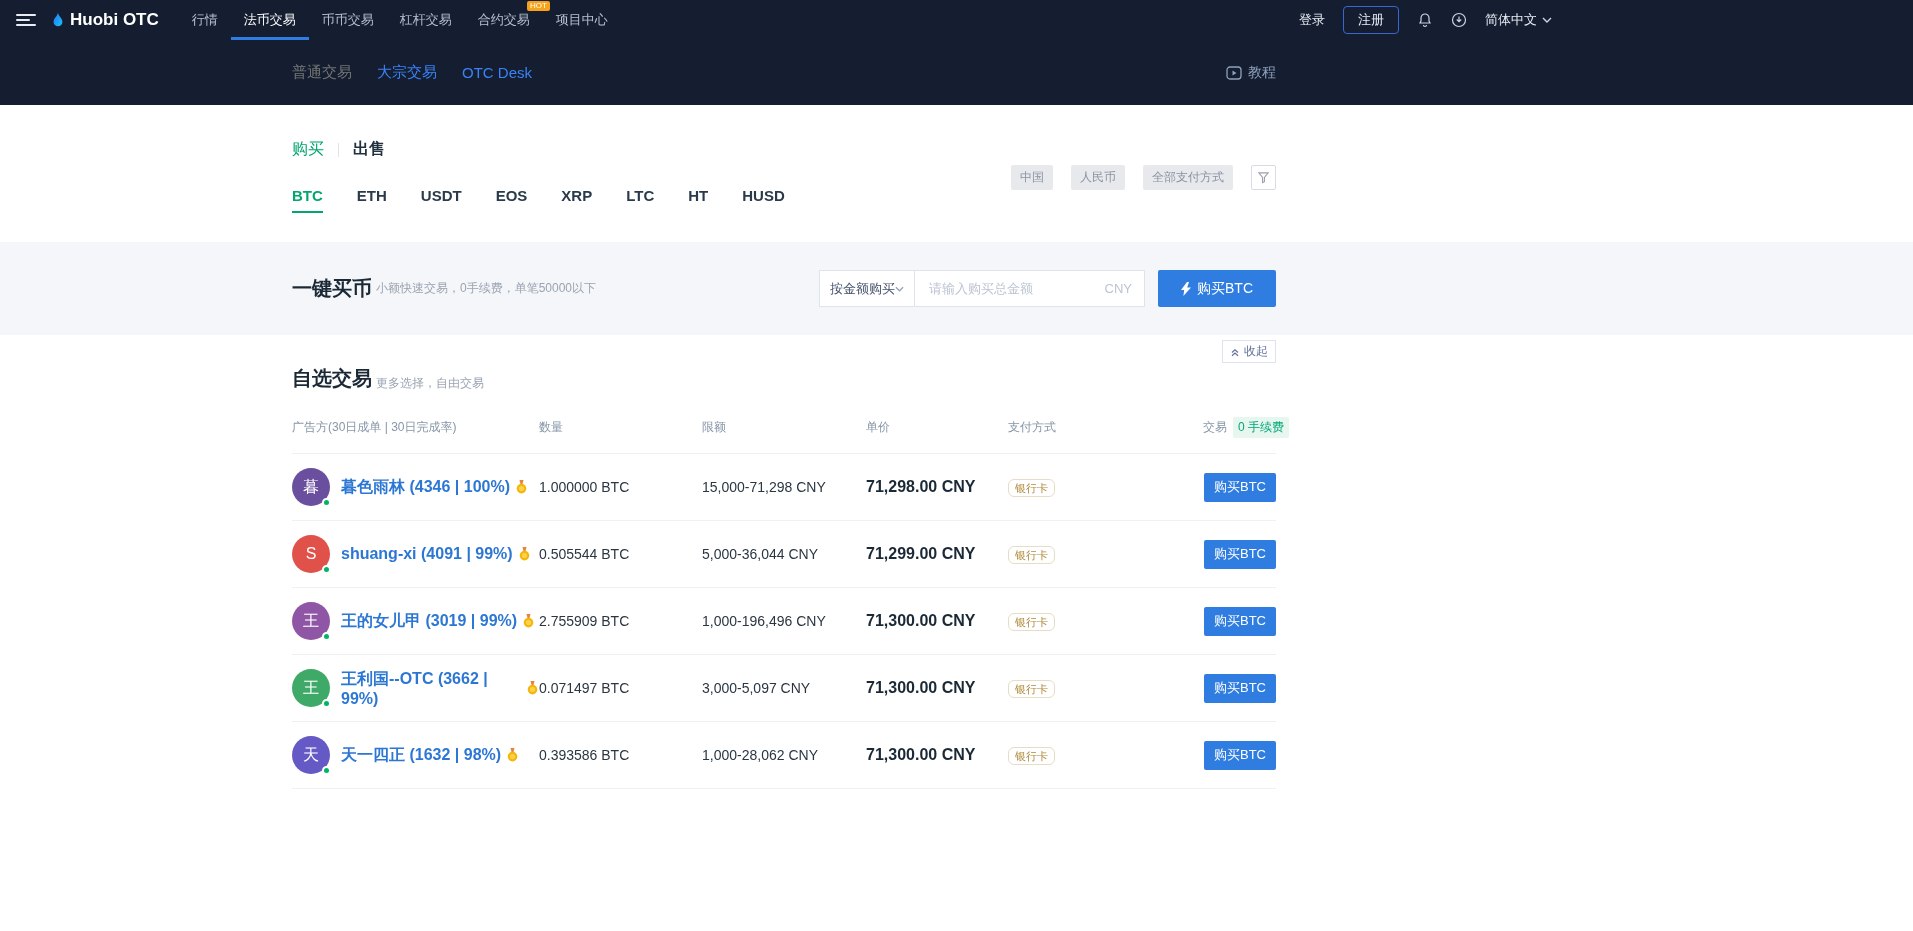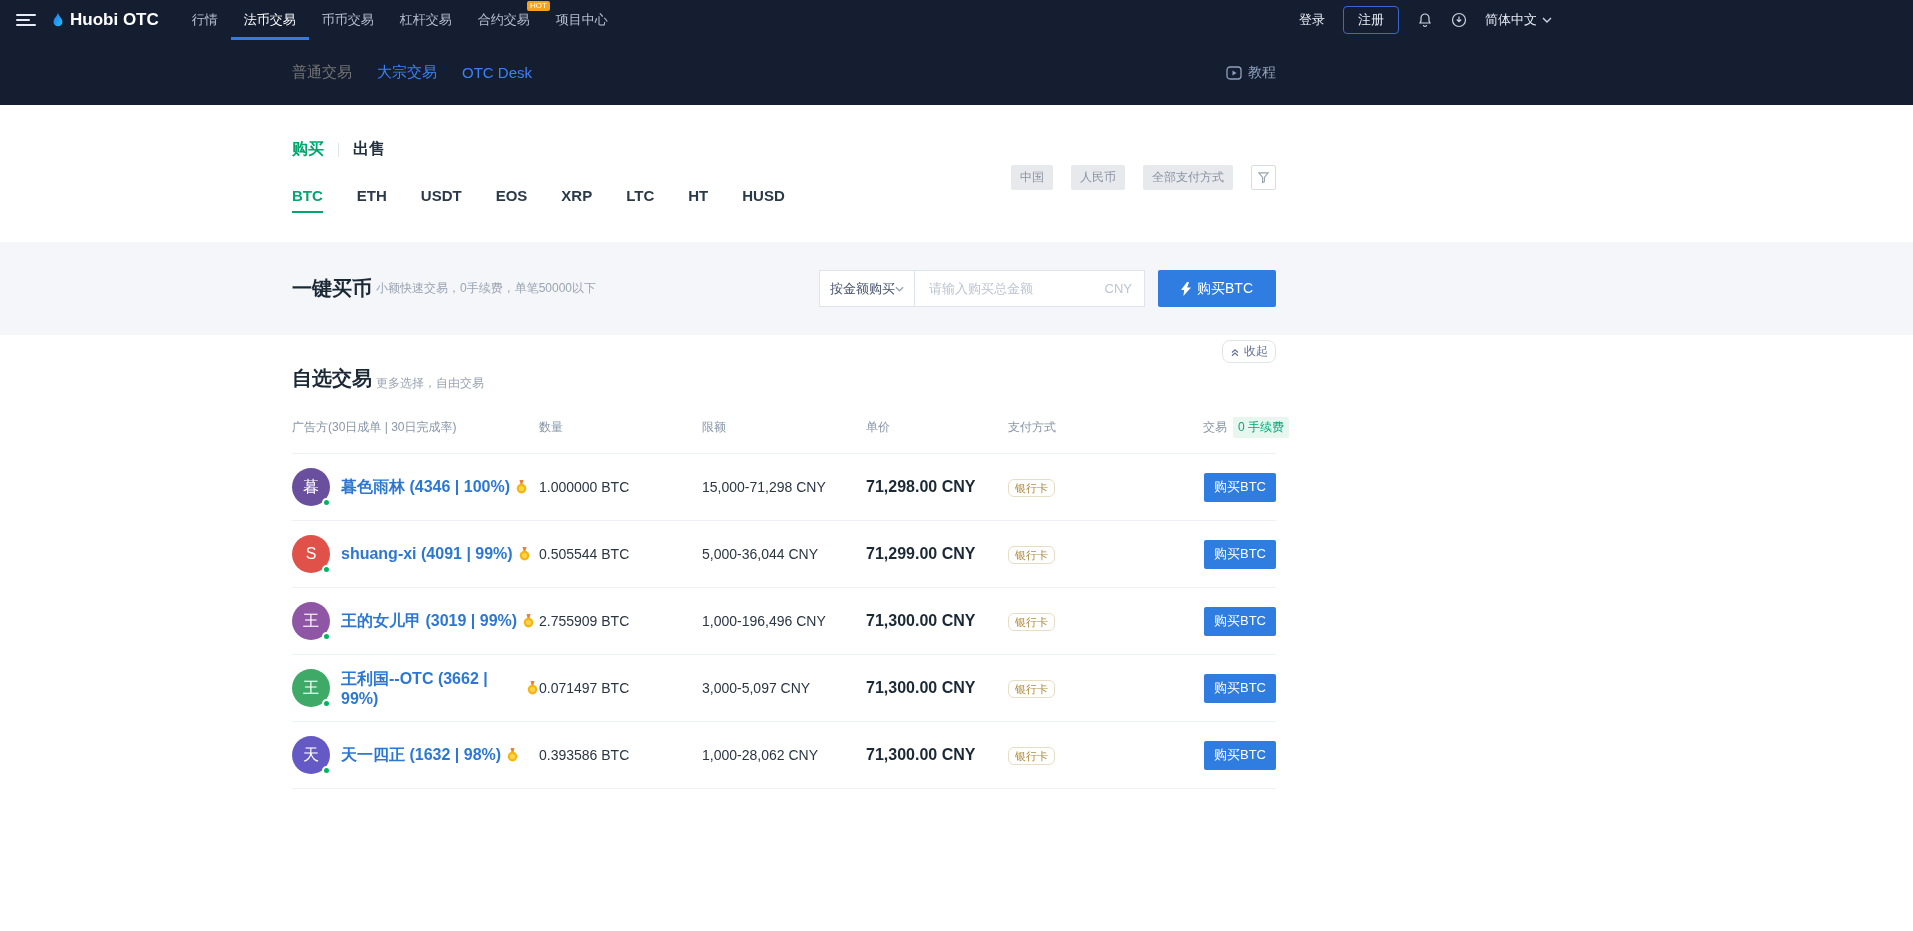--- a/index.html
+++ b/index.html
@@ -28,21 +28,21 @@
   .subnav{height:65px;display:flex;align-items:center}
   .subnav-inner{display:flex;align-items:center;gap:25px}
   .subtab{font-size:15px;color:#3b82f6}
   .subtab.active{color:#737373}
   .tutorial{margin-left:auto;display:flex;align-items:center;gap:6px;color:#8fa0bd;font-size:14px}
 
   
   .coin-section{background:#fff;height:137px}
   .coin-inner{position:relative;padding-top:34px;height:100%}
   .buysell{display:flex;align-items:center;gap:14px}
-  .tab-buy{font-size:16px;font-weight:bold;color:#03a66d}
+  .tab-buy{font-size:16px;font-weight:normal;color:#03a66d}
   .tab-sell{font-size:16px;font-weight:bold;color:#22303f}
   .vdiv{width:1px;height:14px;background:#dfe3ea}
   .coins{display:flex;gap:34px;margin-top:27px}
   .coin{font-size:15px;font-weight:bold;color:#2a3a4a;position:relative;padding-bottom:6px}
   .coin.active{color:#03a66d}
   .coin.active::after{content:"";position:absolute;left:0;right:0;bottom:-3px;height:2px;background:#03a66d}
   .filters{position:absolute;right:0;top:60px;display:flex;align-items:center;gap:18px}
   .chip{background:#e8e9ed;color:#8a94a4;font-size:12px;padding:4px 9px;border-radius:2px;cursor:pointer;white-space:nowrap}
   .filter-btn{width:25px;height:25px;border:1px solid #d8dce4;border-radius:2px;display:flex;align-items:center;justify-content:center;cursor:pointer;background:#fff}
 
@@ -55,21 +55,21 @@
   .qselect{width:96px;height:37px;background:#fff;border:1px solid #dfe3ec;display:flex;align-items:center;justify-content:space-between;padding:0 10px;font-size:13px;color:#44506b;cursor:pointer}
   .qinput-wrap{width:230px;height:37px;background:#fff;border:1px solid #dfe3ec;border-left:none;display:flex;align-items:center;padding:0 12px}
   .qinput{border:none;outline:none;flex:1;font-size:13px;font-family:Liberation Serif, serif;color:#333;min-width:0;background:transparent}
   .qinput::placeholder{color:#bcc4d2}
   .qcur{font-size:13px;color:#bcc4d2}
   .qbuy{margin-left:13px;width:118px;height:37px;background:#2f7de1;border:none;border-radius:2px;color:#fff;font-size:14px;display:flex;align-items:center;justify-content:center;gap:6px;cursor:pointer;font-family:inherit}
 
   
   .market{background:#fff}
   .collapse-row{display:flex;justify-content:flex-end;padding-top:5px}
-  .collapse{display:flex;align-items:center;gap:4px;border:1px solid #dfe4ec;border-radius:8px;padding:2px 7px;font-size:12px;color:#61719a;background:#fff}
+  .collapse{display:flex;align-items:center;gap:4px;border:1px solid #dfe4ec;border-radius:0;padding:2px 7px;font-size:12px;color:#61719a;background:#fff}
   .mtitle-row{display:flex;align-items:flex-end;margin-top:2px}
   .thead{display:flex;align-items:center;margin-top:25px;font-size:12px;color:#8796a8;padding-bottom:15px;border-bottom:1px solid #edf0f4}
   .c1{width:247px}.c2{width:163px}.c3{width:164px}.c4{width:142px}.c5{width:195px}.c6{width:73px}
   .thead .c6{display:flex;align-items:center;gap:6px;white-space:nowrap}
   .fee-badge{background:#e7f7ef;color:#00a878;padding:2px 5px;border-radius:2px;font-size:12px}
   .row{display:flex;align-items:center;height:67px;border-bottom:1px solid #edf0f4}
   .row .c1{display:flex;align-items:center}
   .avatar{width:38px;height:38px;border-radius:50%;display:flex;align-items:center;justify-content:center;color:#fff;font-size:16px;position:relative;margin-right:11px;flex-shrink:0}
   .online-dot{position:absolute;right:-1px;bottom:-1px;width:9px;height:9px;background:#00b464;border:2px solid #fff;border-radius:50%}
   .adv-name{color:#2d77d4;font-size:16px;font-weight:bold}

